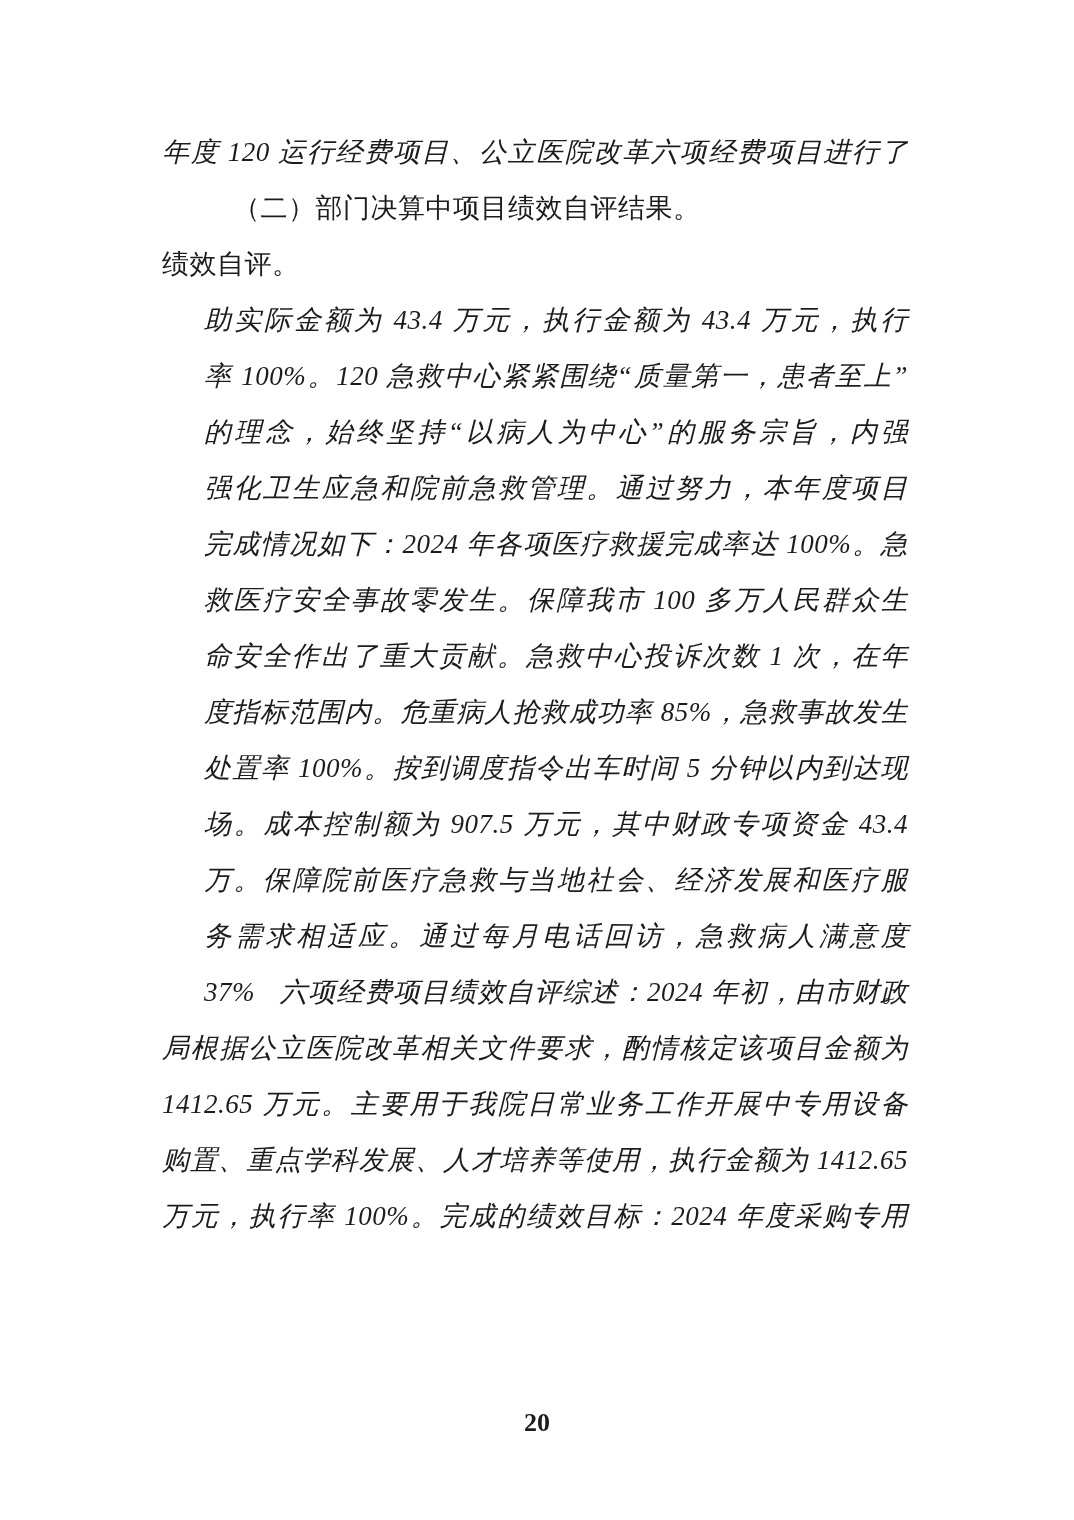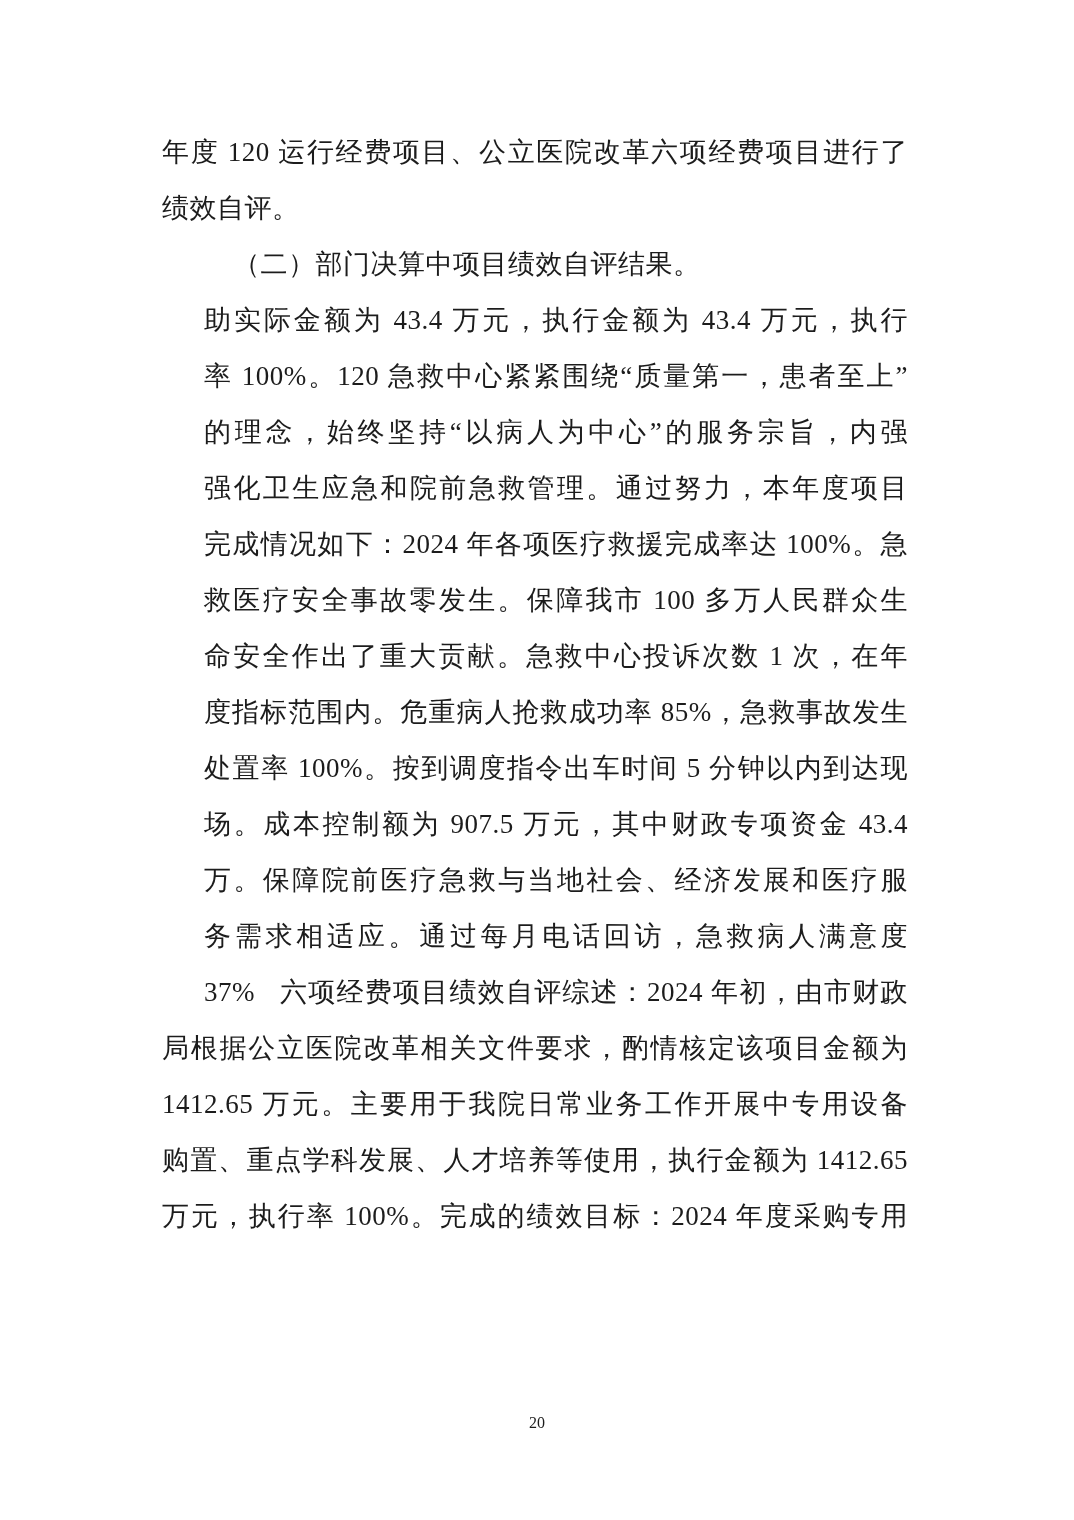--- a/index.html
+++ b/index.html
@@ -27,50 +27,52 @@
     height: 56px;
     line-height: 56px;
     white-space: pre-wrap;
     letter-spacing: 0.5px;
   }
   
   .stretch {
     text-align: justify;
     text-align-last: justify;
     text-justify: inter-character;
+    font-style: italic;
   }
   .left { text-align: left; }
   
   .indent-p2 { padding-left: 71px; }
   
   .p3-line { margin-left: 42px; }
   .indent-p3-first { text-indent: 64px; }
   
   .indent-p4-first { text-indent: 118px; }
   .page-number {
     position: absolute;
     left: 0;
     width: 100%;
     top: 1408px;
     text-align: center;
-    font-size: 16px;
+    font-size: 26px;
     line-height: 30px;
     color: #1c1c1c;
+    font-weight: bold;
   }
 </style>
 </head>
 <body>
 
 <div class="page">
   <div class="text-block">
 
     <div class="line stretch">年度 120 运行经费项目、公立医院改革六项经费项目进行了</div>
+    <div class="line left indent-p2">（二）部门决算中项目绩效自评结果。</div>
+
     <div class="line left">绩效自评。</div>
-
-    <div class="line left indent-p2">（二）部门决算中项目绩效自评结果。</div>
 
     <div class="line stretch p3-line">助实际金额为 43.4 万元，执行金额为 43.4 万元，执行</div>
     <div class="line stretch p3-line">率 100%。120 急救中心紧紧围绕“质量第一，患者至上”</div>
     <div class="line stretch p3-line">的理念，始终坚持“以病人为中心”的服务宗旨，内强</div>
     <div class="line stretch p3-line">强化卫生应急和院前急救管理。通过努力，本年度项目</div>
     <div class="line stretch p3-line">完成情况如下：2024 年各项医疗救援完成率达 100%。急</div>
     <div class="line stretch p3-line">救医疗安全事故零发生。保障我市 100 多万人民群众生</div>
     <div class="line stretch p3-line">命安全作出了重大贡献。急救中心投诉次数 1 次，在年</div>
     <div class="line stretch p3-line">度指标范围内。危重病人抢救成功率 85%，急救事故发生</div>
     <div class="line stretch p3-line">处置率 100%。按到调度指令出车时间 5 分钟以内到达现</div>

